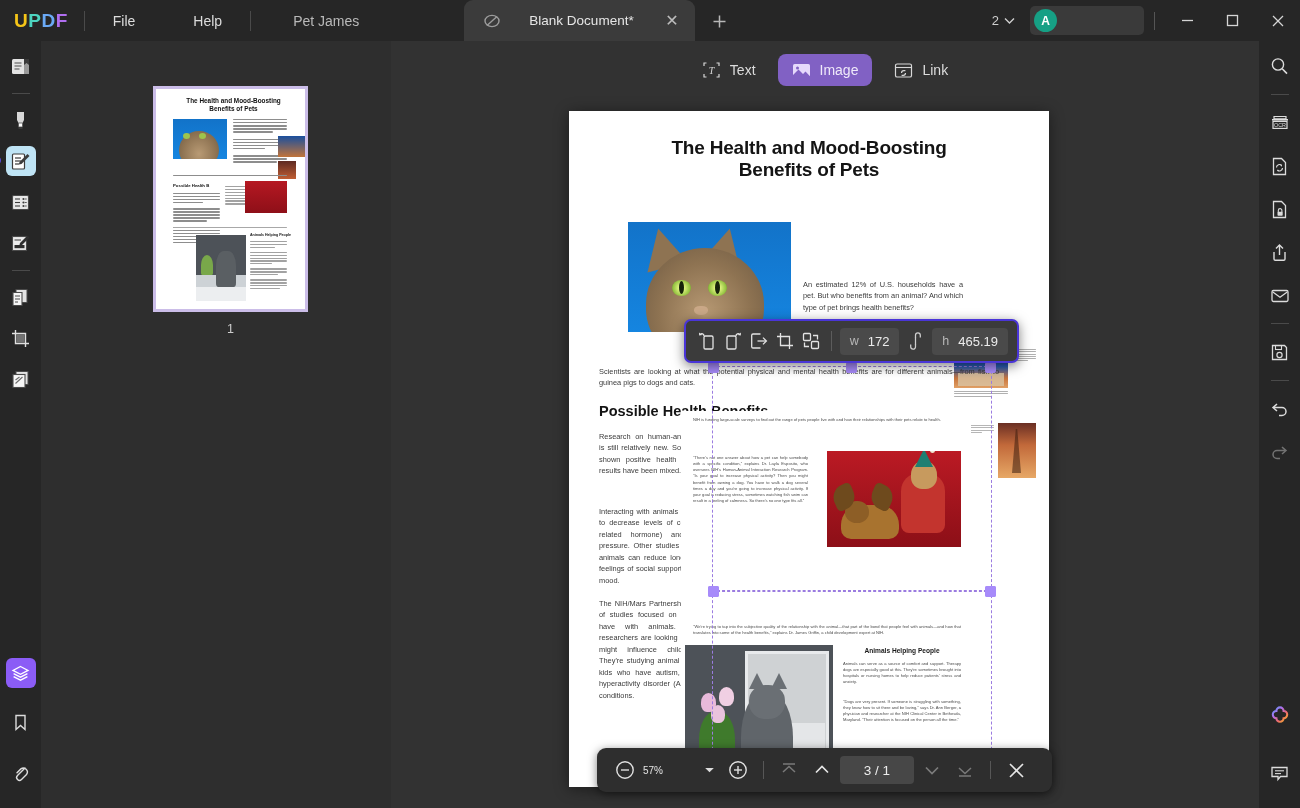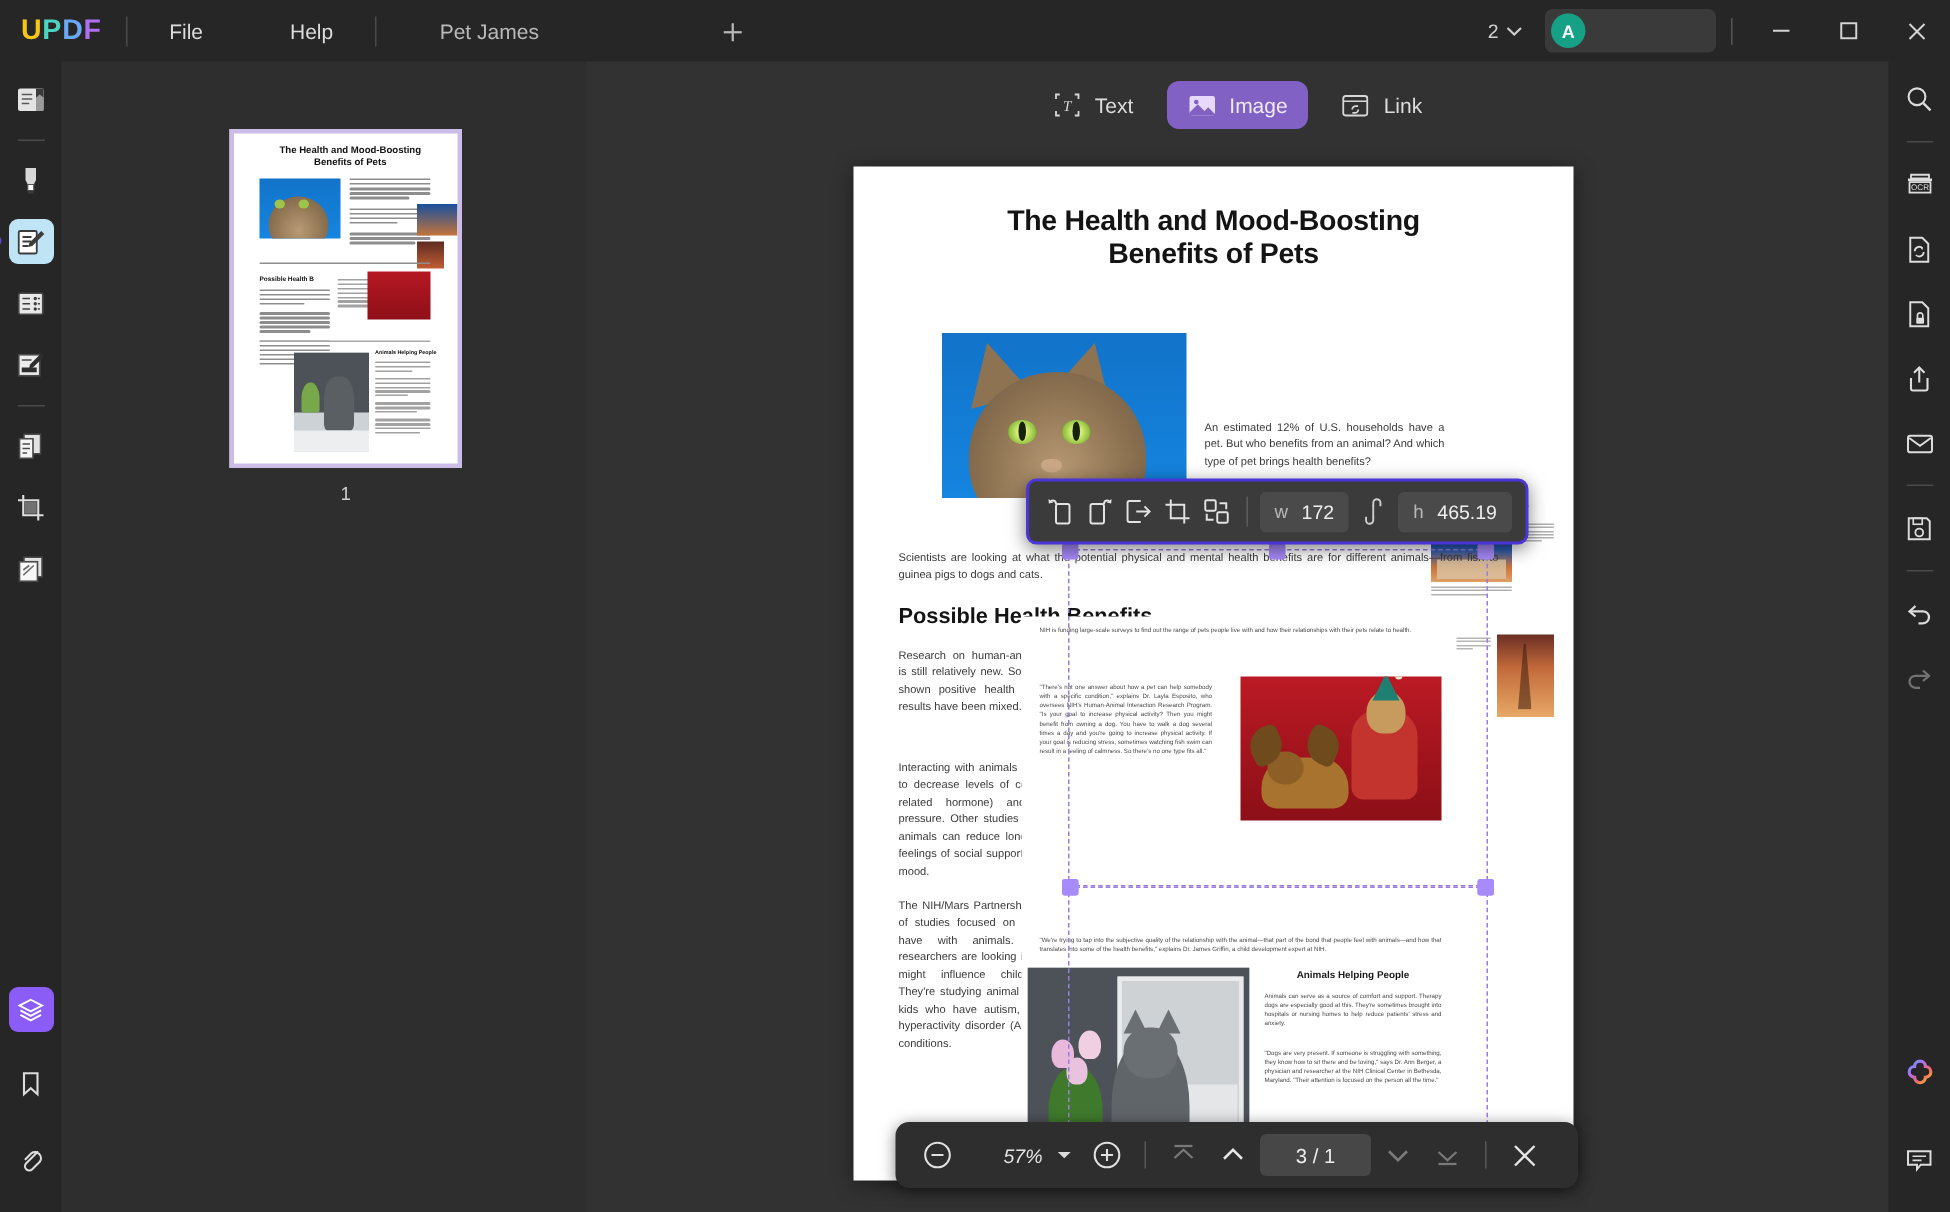--- a/index.html
+++ b/index.html
@@ -192,21 +192,21 @@
   .chain { width:26px;height:26px;display:flex;align-items:center;justify-content:center;margin:0 4px;}
 
   
   .zoombar {
     position:absolute; left:206px; top:707px; width:455px; height:44px;
     background:#2e2e2e; border-radius:9px;
     display:flex;align-items:center; padding:0 13px; gap:3px;
     box-shadow:0 2px 10px rgba(0,0,0,.5);
   }
   .zb { width:30px;height:30px;border-radius:5px;display:flex;align-items:center;justify-content:center;}
-  .zlevel { font-size:13px; color:#e4e4e4; width:52px; text-align:right;font-style:italic; }
+  .zlevel { font-size:10px; color:#e4e4e4; width:52px; text-align:left; }
   .zsep { width:1px;height:18px;background:#575757;margin:0 7px; }
   .pagebox {
     background:#474747;border-radius:4px;height:28px;min-width:74px;
     display:flex;align-items:center;justify-content:center;
     font-size:13.5px;color:#ededed;
   }
   .dim { opacity:.42; }
 
   
   .rightrail {
@@ -231,20 +231,30 @@
       <span>D</span>
       <span>F</span>
     </div>
     <div class="tb-div"></div>
     <div class="tb-menu">File</div>
     <div class="tb-menu" style="margin-left:34px">Help</div>
     <div class="tb-div"></div>
     <div class="doc-name">Pet James</div>
 
     <div class="tabstrip">
+      <div class="tab">
+        <span class="tab-fav">
+          <svg width="20" height="20" viewBox="0 0 20 20">
+            <ellipse cx="10" cy="10" rx="7" ry="5.6" fill="none" stroke="#d8d8d8" stroke-width="1.4"></ellipse>
+            <line x1="5" y1="14.5" x2="15" y2="5.5" stroke="#d8d8d8" stroke-width="1.4"></line>
+          </svg>
+        </span>
+        <span class="tab-title">Blank Document*</span>
+        <span class="tab-close">✕</span>
+      </div>
       <div class="tab-add">
         <svg width="17" height="17" viewBox="0 0 17 17">
           <line x1="8.5" y1="2.5" x2="8.5" y2="14.5" stroke="#dcdcdc" stroke-width="1.5"></line>
           <line x1="2.5" y1="8.5" x2="14.5" y2="8.5" stroke="#dcdcdc" stroke-width="1.5"></line>
         </svg>
       </div>
     </div>
 
     <div class="tb-right">
       <div class="win-count">

